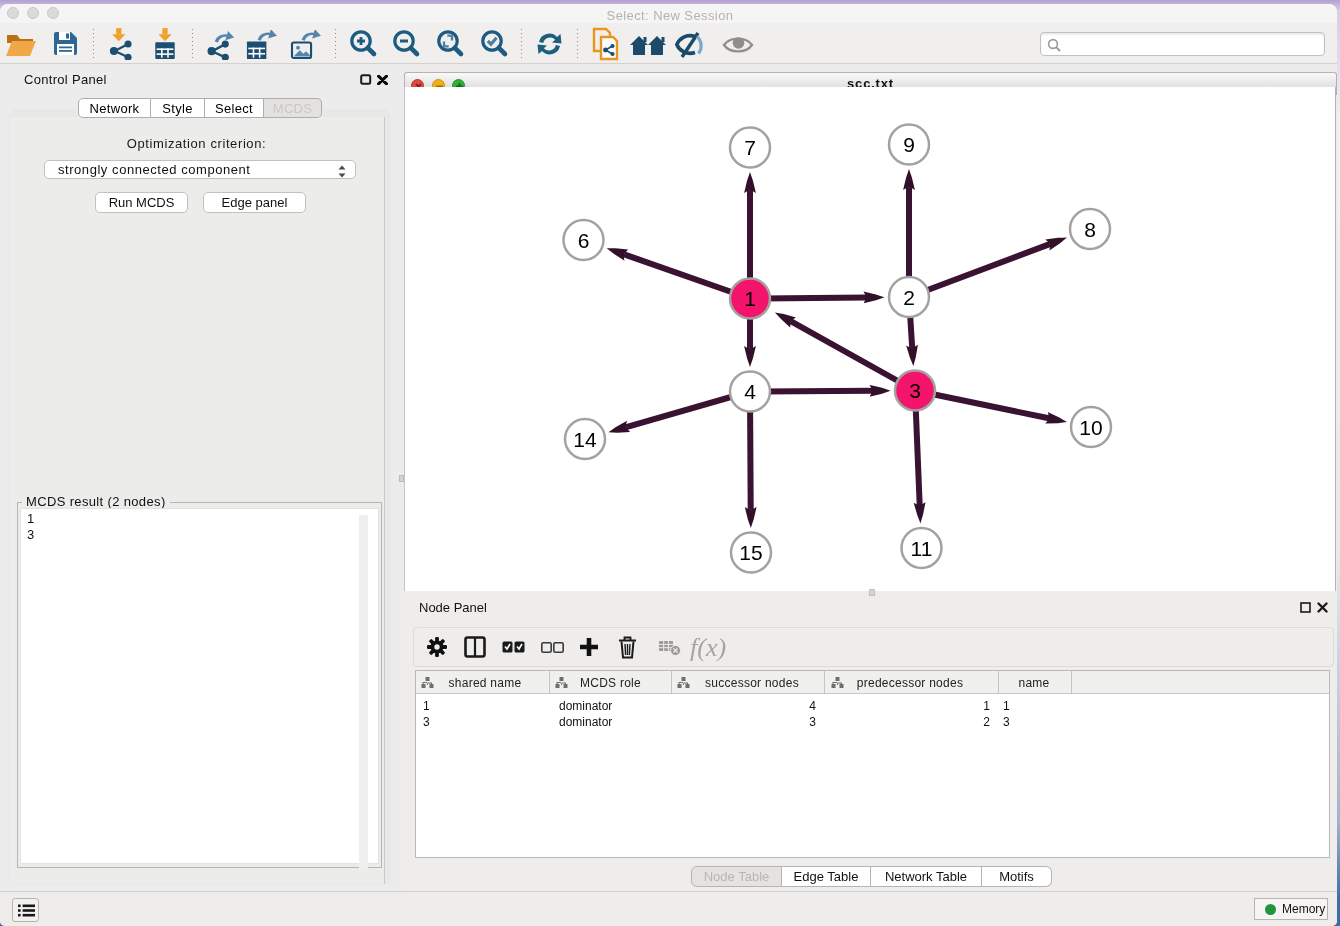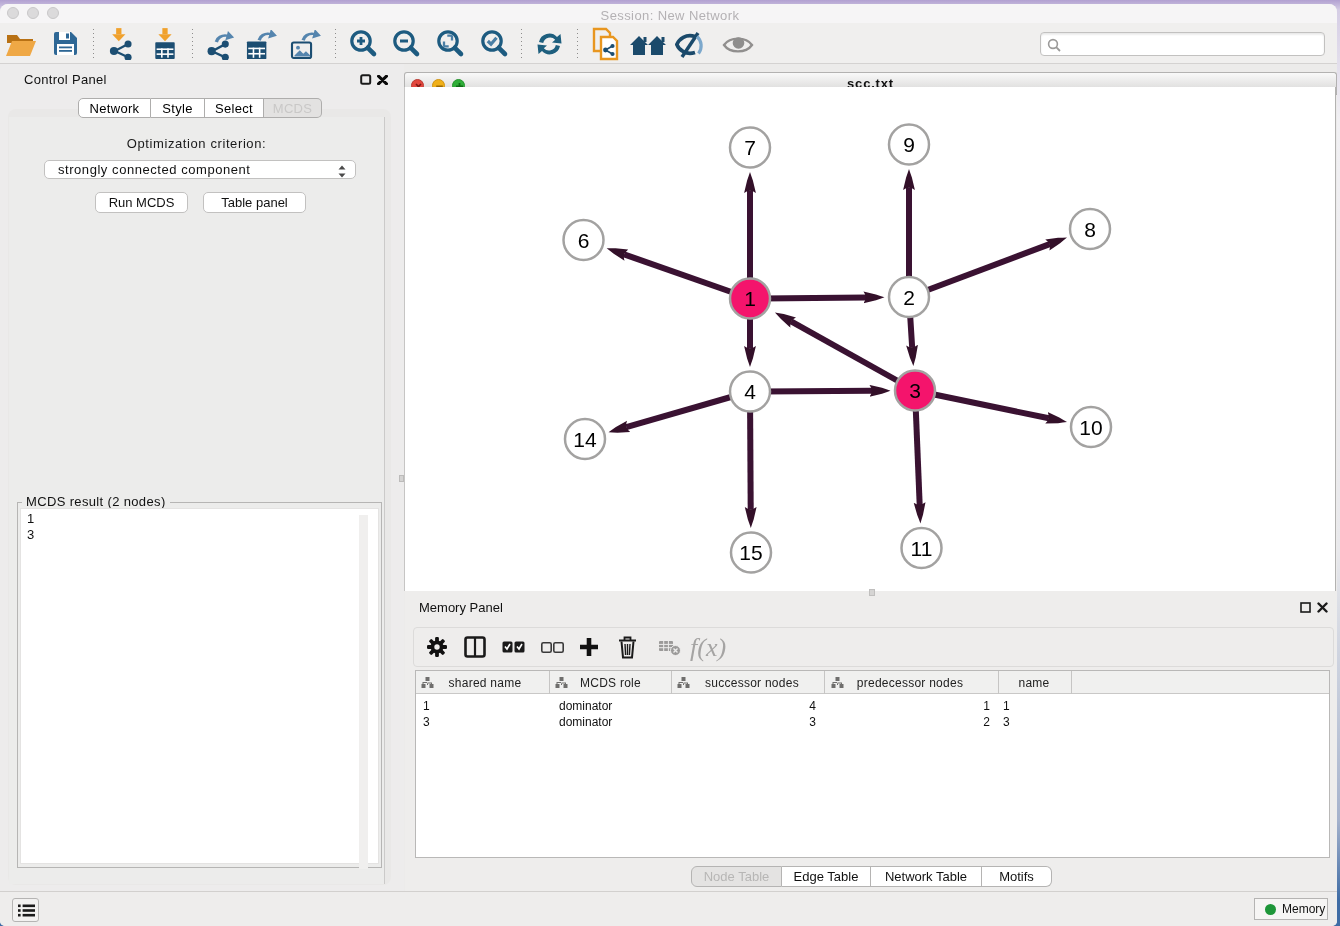--- a/index.html
+++ b/index.html
@@ -63,21 +63,21 @@
   #listbtn { position:absolute; left:12px; top:6px; width:27px; height:24px; background:#f2f1f0; border:1px solid #b5b4b3; border-radius:3px; }
   #membtn { position:absolute; left:1254px; top:6px; width:74px; height:22px; background:#f6f5f4; border:1px solid #b5b4b3; font-size:12px; color:#111; }
 </style>
 </head>
 <body>
 <div id="win">
   <div id="titlebar">
     <div class="tl" style="left:7px;"></div>
     <div class="tl" style="left:27px;"></div>
     <div class="tl" style="left:47px;"></div>
-    <div id="title">Session: New Network</div>
+    <div id="title">Select: New Session</div>
   </div>
   <div id="toolbar">
     <div class="sep" style="left:93px;"></div>
     <div class="sep" style="left:192px;"></div>
     <div class="sep" style="left:335px;"></div>
     <div class="sep" style="left:521px;"></div>
     <div class="sep" style="left:577px;"></div>
     <svg class="ticon" style="left:5px; top:8px;" width="33" height="27" viewBox="0 0 33 27">
       <path d="M2,4 h10 l3,4 h13 v4 H2 Z" fill="#b87114"></path>
       <path d="M1,25 L7,10 H31 L25,25 Z" fill="#efa845"></path>
@@ -227,21 +227,21 @@
       <div class="tab" style="width:59px;">Select</div>
       <div class="tab last sel" style="width:58px;">MCDS</div>
     </div>
     <div id="opt-select">strongly connected component
       <svg style="position:absolute; right:8px; top:3px;" width="10" height="15" viewBox="0 0 10 15">
           <path d="M1.5,5.5 L5,1.5 L8.5,5.5 Z M1.5,9.5 L5,13.5 L8.5,9.5 Z" fill="#4a4a4a"></path>
         </svg>
     </div>
     <div id="opt-label">Optimization criterion:</div>
     <div class="btn" style="left:95px; width:93px;">Run MCDS</div>
-    <div class="btn" style="left:203px; width:103px;">Table panel</div>
+    <div class="btn" style="left:203px; width:103px;">Edge panel</div>
     <div id="grpbox">
       <div id="grplabel">MCDS result (2 nodes)</div>
       <div id="grplist">1<br>3<div id="grpscroll"></div></div>
     </div>
   </div>
 
   <div id="vsplit"></div>
   <div style="position:absolute; left:869px; top:585px; width:6px; height:7px; background:#d5d4d3; border:1px solid #c0bfbe; z-index:6;"></div>
 
   <div id="netwin">
@@ -311,21 +311,21 @@
           <text x="180" y="359.5">14</text>
           <text x="686" y="347.5">10</text>
           <text x="346" y="473">15</text>
           <text x="516.5" y="468.5">11</text>
         </g>
       </svg>
     </div>
   </div>
 
   <div id="tpanel">
-    <div id="tp-title">Memory Panel</div>
+    <div id="tp-title">Node Panel</div>
     <svg style="position:absolute; left:895px; top:11px;" width="11" height="11" viewBox="0 0 11 11">
         <rect x="1" y="1" width="9" height="9" fill="none" stroke="#1a1a1a" stroke-width="1.6"></rect>
       </svg>
     <svg style="position:absolute; left:912px; top:11px;" width="11" height="11" viewBox="0 0 11 11">
         <path d="M1.5,1.5 L9.5,9.5 M9.5,1.5 L1.5,9.5" stroke="#1a1a1a" stroke-width="2.4" stroke-linecap="round"></path>
       </svg>
     <div id="tp-toolbar">
       <svg class="tpi" style="left:13px; top:9px;" width="20" height="20" viewBox="0 0 20 20">
         <g fill="#111">
           <g transform="translate(10,10)">

